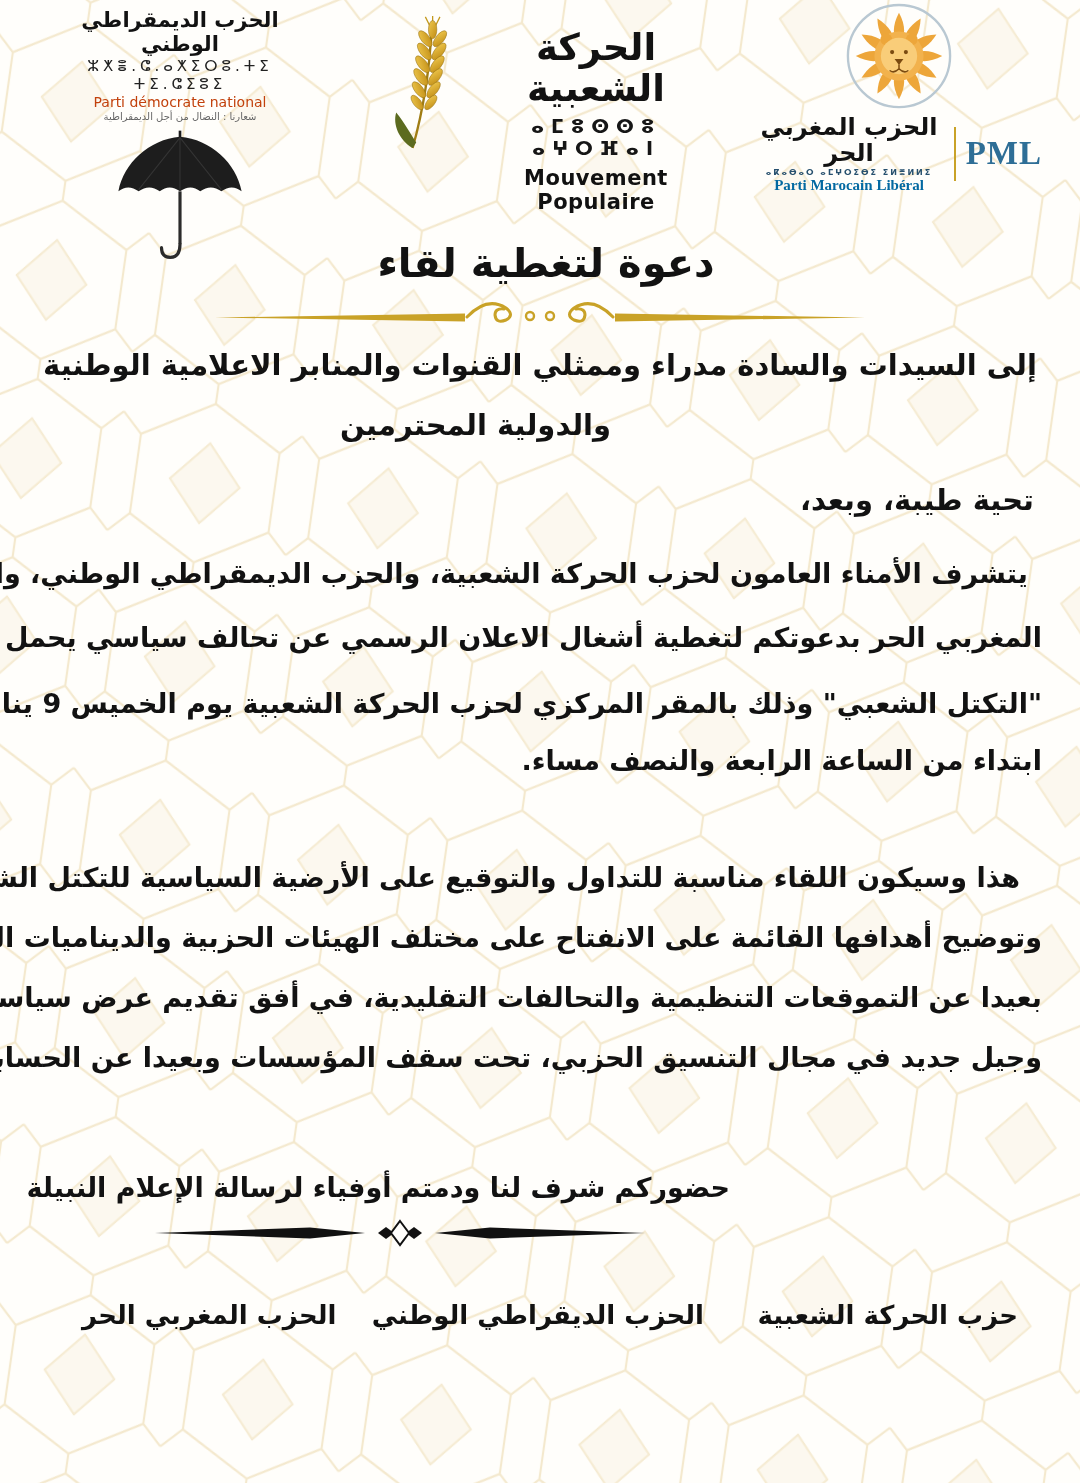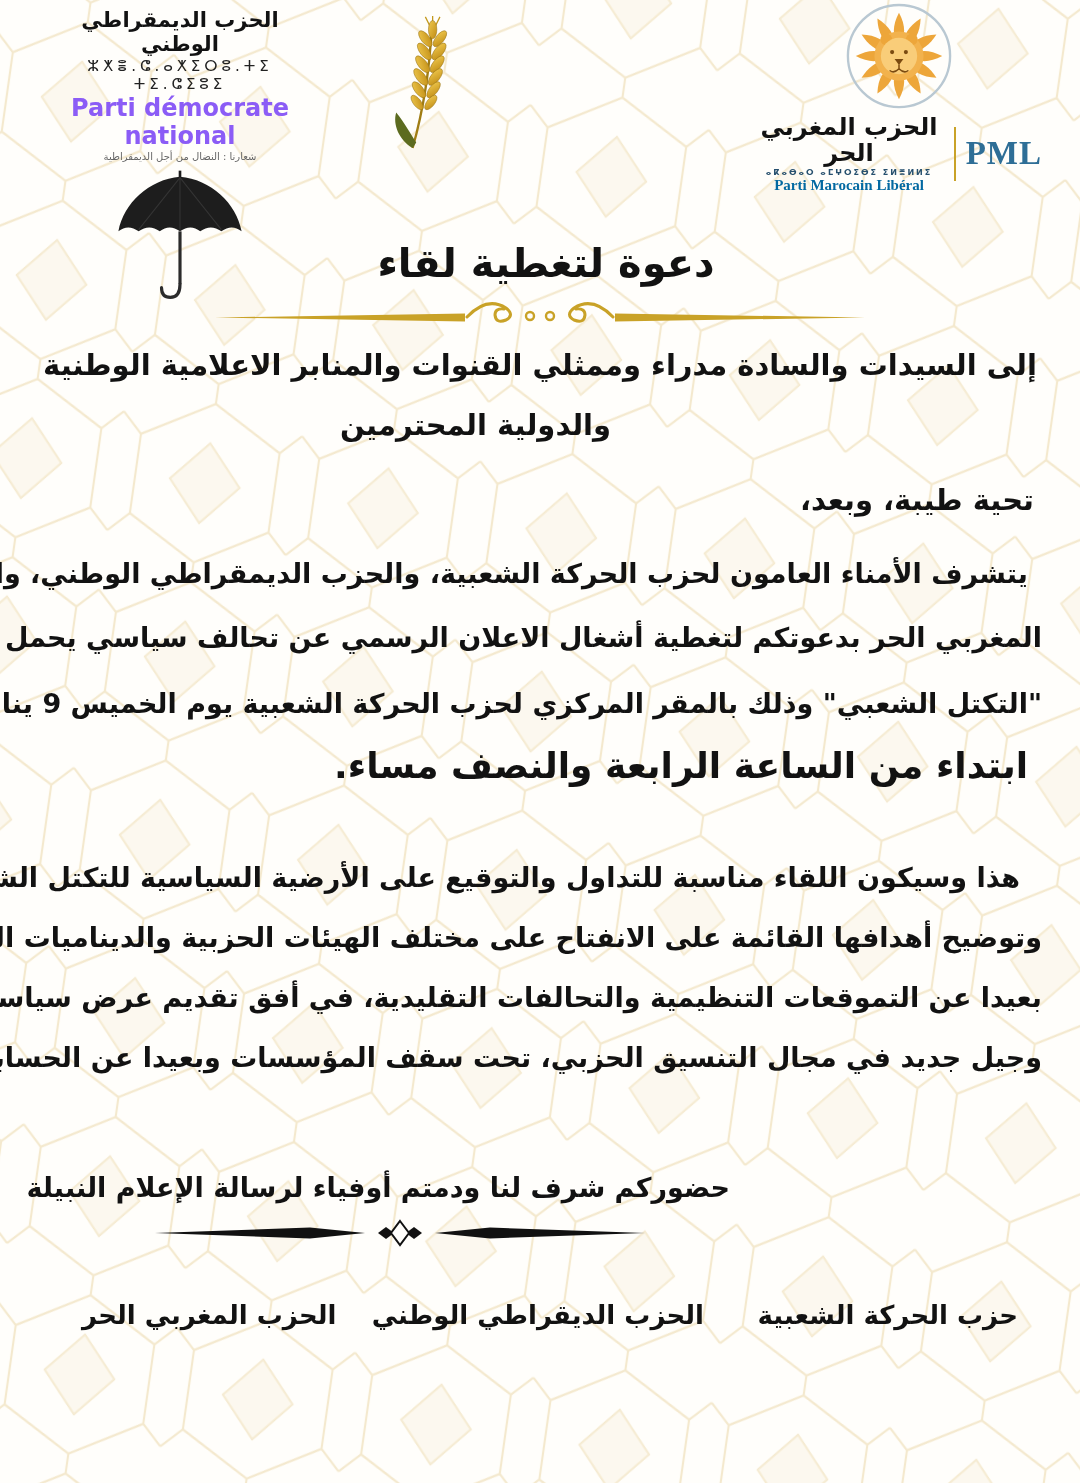--- a/index.html
+++ b/index.html
@@ -8,21 +8,21 @@
     background:#fffefb; overflow:hidden; color:#121212;
     font-family:"DejaVu Sans", sans-serif;
   }
   .abs{position:absolute;}
   .ar{direction:rtl; font-weight:700; white-space:nowrap;}
 
   
   .pdn{left:50px; top:8px; width:260px; text-align:center;}
   .pdn-title{font-size:21px; font-weight:700; direction:rtl; letter-spacing:1px;}
   .pdn-tif{font-size:15px; font-weight:400; letter-spacing:4px; color:#222; margin-top:1px;}
-  .pdn-fr{font-size:24px; font-weight:700; color:#8b5cf6; margin-top:1px;}
+  .pdn-fr{font-size:14px; font-weight:400; color:#c2410c; margin-top:1px;}
   .pdn-slogan{font-size:10px; color:#666; direction:rtl; margin-top:1px;}
   .pdn-umbrella{margin-top:6px;}
 
   .mp{left:388px; top:16px; display:flex; align-items:flex-start;}
   .mp-text{text-align:center; margin-left:8px; margin-top:12px; width:236px;}
   .mp-ar{font-size:37px; font-weight:700; direction:rtl; line-height:1.1;}
   .mp-tif{font-size:19px; font-weight:700; letter-spacing:7px; margin-top:6px; color:#161616;}
   .mp-fr{font-size:21px; font-weight:700; margin-top:7px; letter-spacing:0.5px; color:#111;}
 
   .pml{right:38px; top:2px; width:286px; display:flex; flex-direction:column; align-items:center;}
@@ -34,21 +34,21 @@
   .pml-sep{width:2px; height:54px; background:#c9a227; margin:0 10px 0 12px;}
   .pml-abbr{font-size:33px; font-weight:700; color:#2e6e96; font-family:"Liberation Serif", serif; letter-spacing:1px;}
 
   
   .title{top:240px; left:0; right:0; text-align:center; font-size:40px;padding-left:12px;}
   .salut1{top:348px; left:0; right:0; text-align:center; font-size:29px;}
   .salut2{top:408px; left:340px; font-size:29px;}
   .greeting{top:483px; right:46px; font-size:29px;}
   .jline{left:38px; right:38px; font-size:27px; direction:rtl; font-weight:700;
          text-align:justify; text-align-last:justify; white-space:nowrap;}
-  .rline{right:52px; font-size:36px; direction:rtl; font-weight:700; white-space:nowrap;}
+  .rline{right:38px; font-size:27px; direction:rtl; font-weight:700; white-space:nowrap;}
   .closing{top:1172px; left:60px; width:670px; text-align:right; font-size:27px;}
   .sig{font-size:26px;}
   .sig-mp{top:1300px; right:62px;}
   .sig-pdn{top:1300px; left:430px; width:274px; text-align:center;}
   .sig-pml{top:1300px; left:82px;}
 </style>
 </head>
 <body>
 
 <div class="page">
@@ -125,20 +125,25 @@
             <ellipse rx="4.6" ry="10.5"></ellipse>
           </g>
         <g transform="translate(32,92) rotate(-38)">
             <ellipse rx="4.2" ry="9.5"></ellipse>
           </g>
         <g transform="translate(47,92) rotate(38)">
             <ellipse rx="4.2" ry="9.5"></ellipse>
           </g>
       </g>
     </svg>
+    <div class="mp-text">
+      <div class="mp-ar">الحركة الشعبية</div>
+      <div class="mp-tif">ⴰⵎⵓⵙⵙⵓ ⴰⵖⵔⴼⴰⵏ</div>
+      <div class="mp-fr">Mouvement Populaire</div>
+    </div>
   </div>
 
   <div class="abs pml">
     <svg width="118" height="112" viewBox="0 0 120 114" aria-hidden="true">
       <circle cx="60" cy="55" r="52" fill="none" stroke="#b9c8d2" stroke-width="2.4"></circle>
       <g transform="translate(60,55)">
         <g fill="#eda63a">
           <path d="M0,-44 C7,-31 7,-19 0,-13 C-7,-19 -7,-31 0,-44" transform="rotate(0)"></path>
           <path d="M0,-44 C7,-31 7,-19 0,-13 C-7,-19 -7,-31 0,-44" transform="rotate(30)"></path>
           <path d="M0,-44 C7,-31 7,-19 0,-13 C-7,-19 -7,-31 0,-44" transform="rotate(60)"></path>

